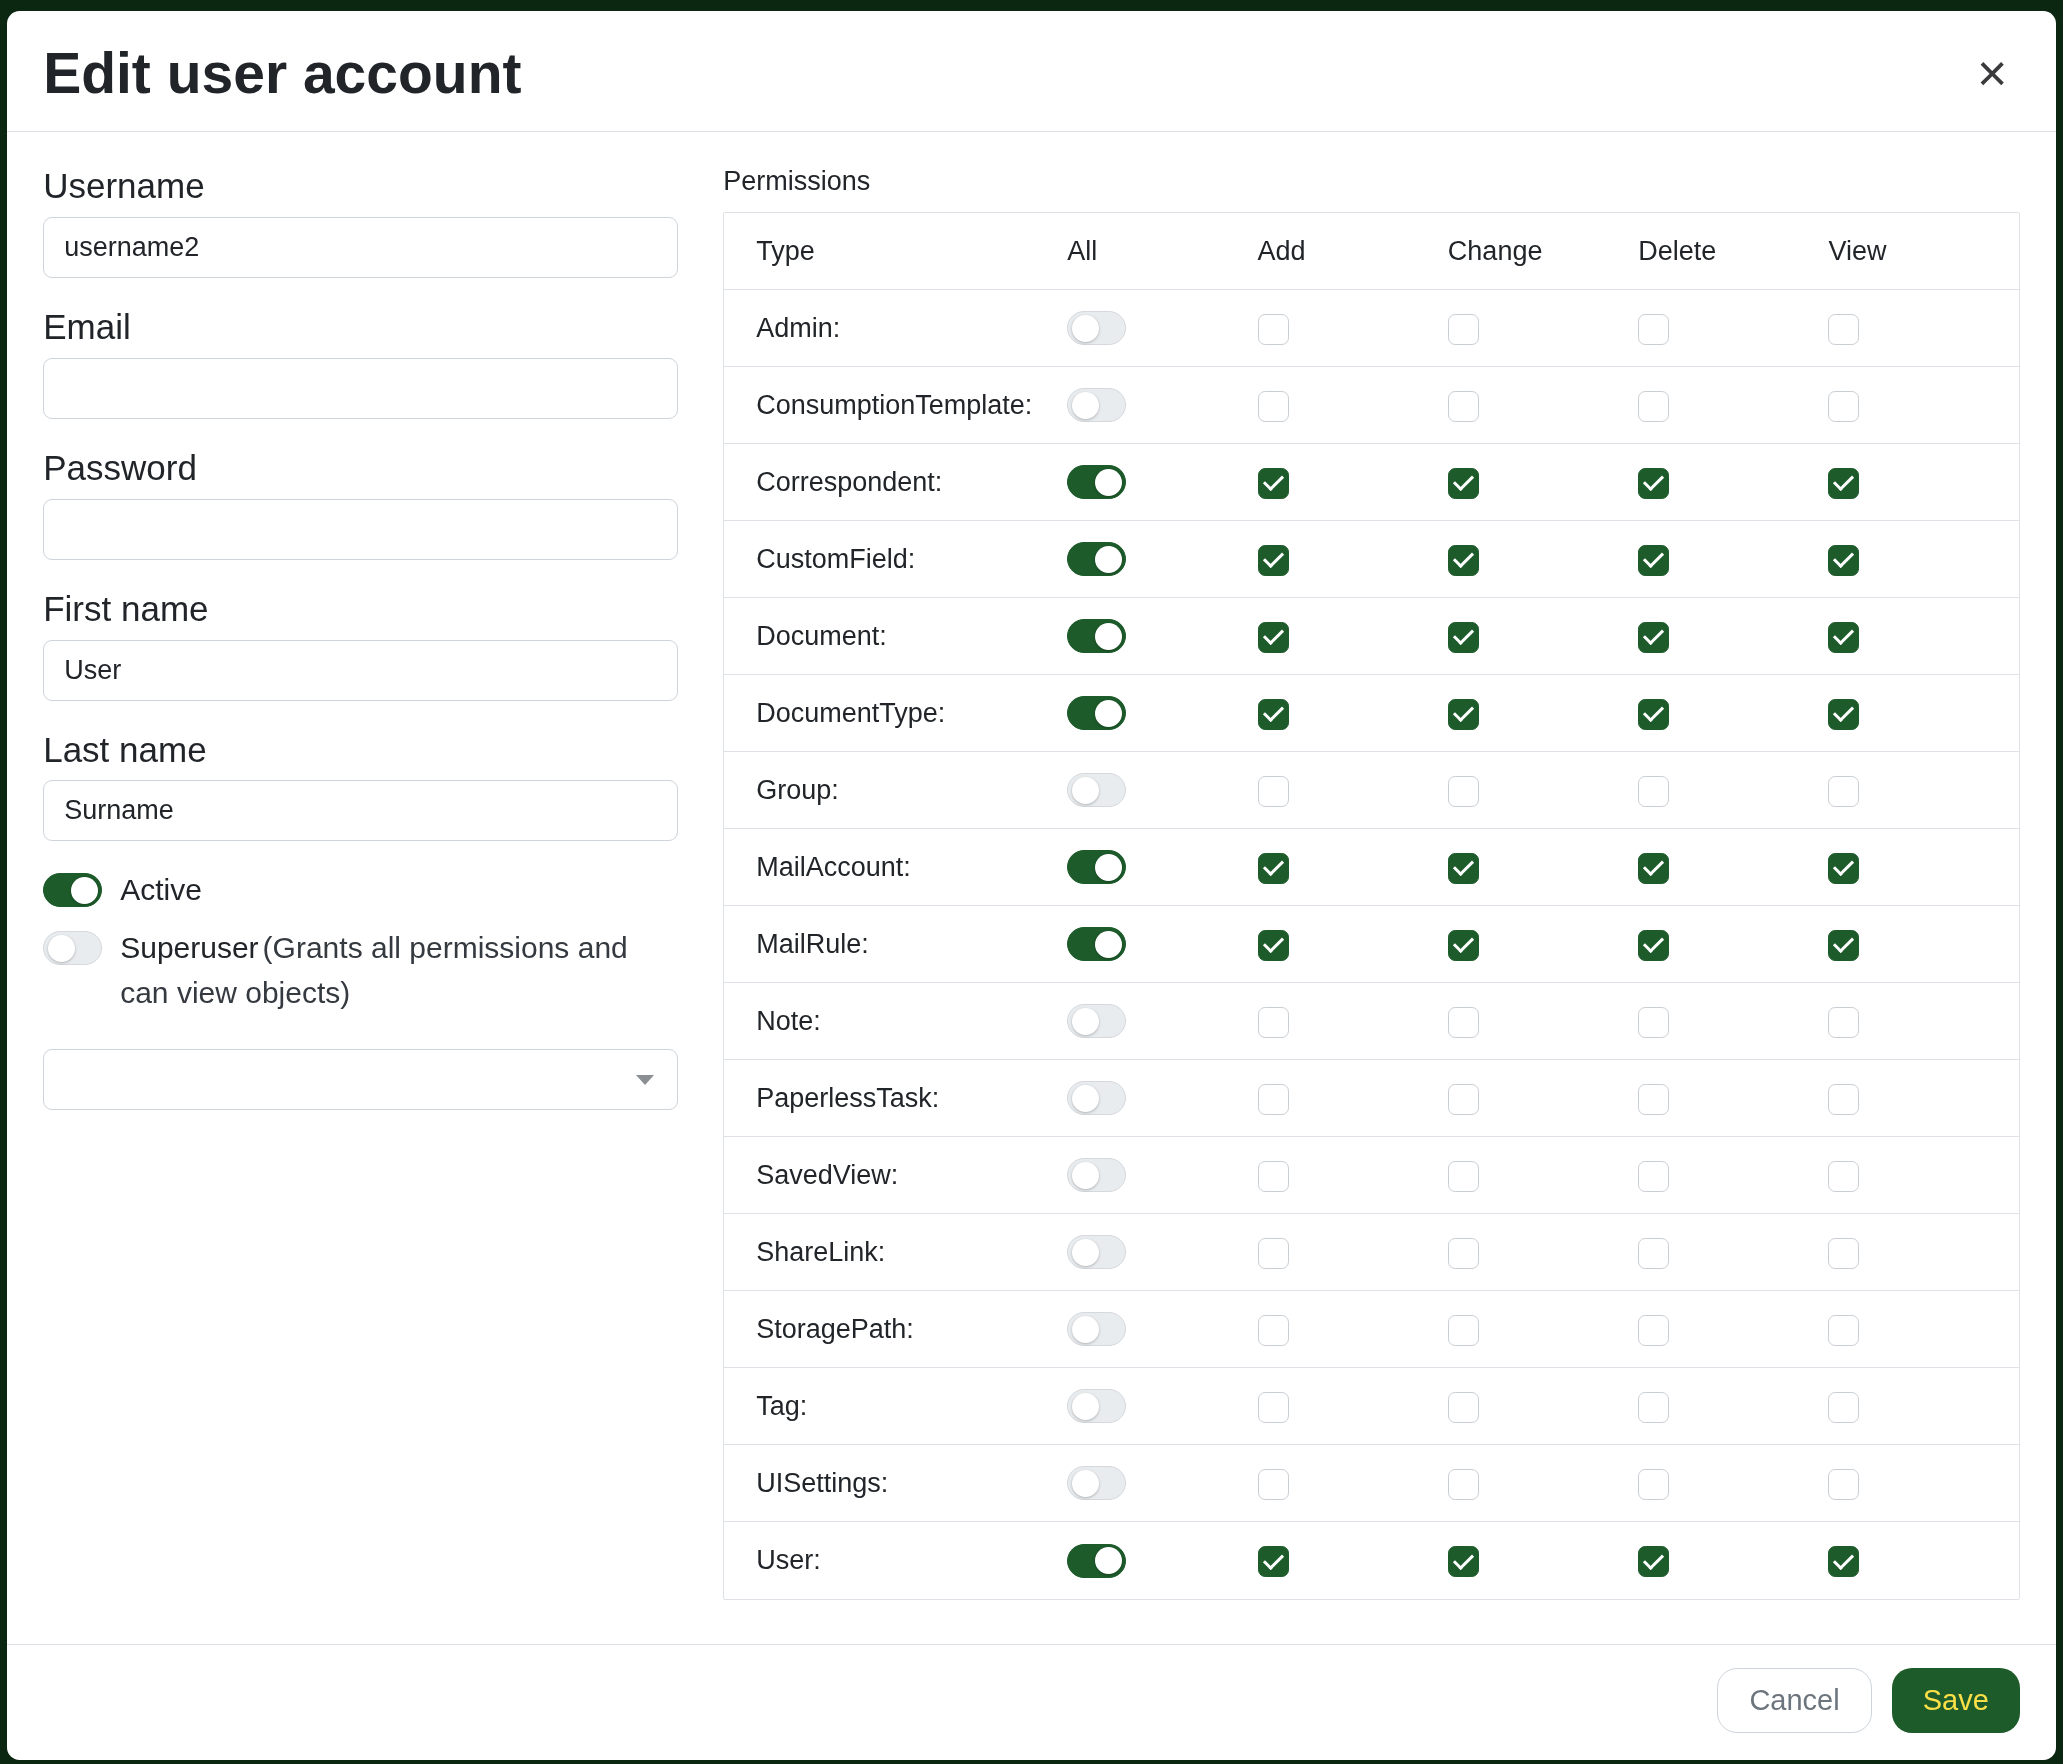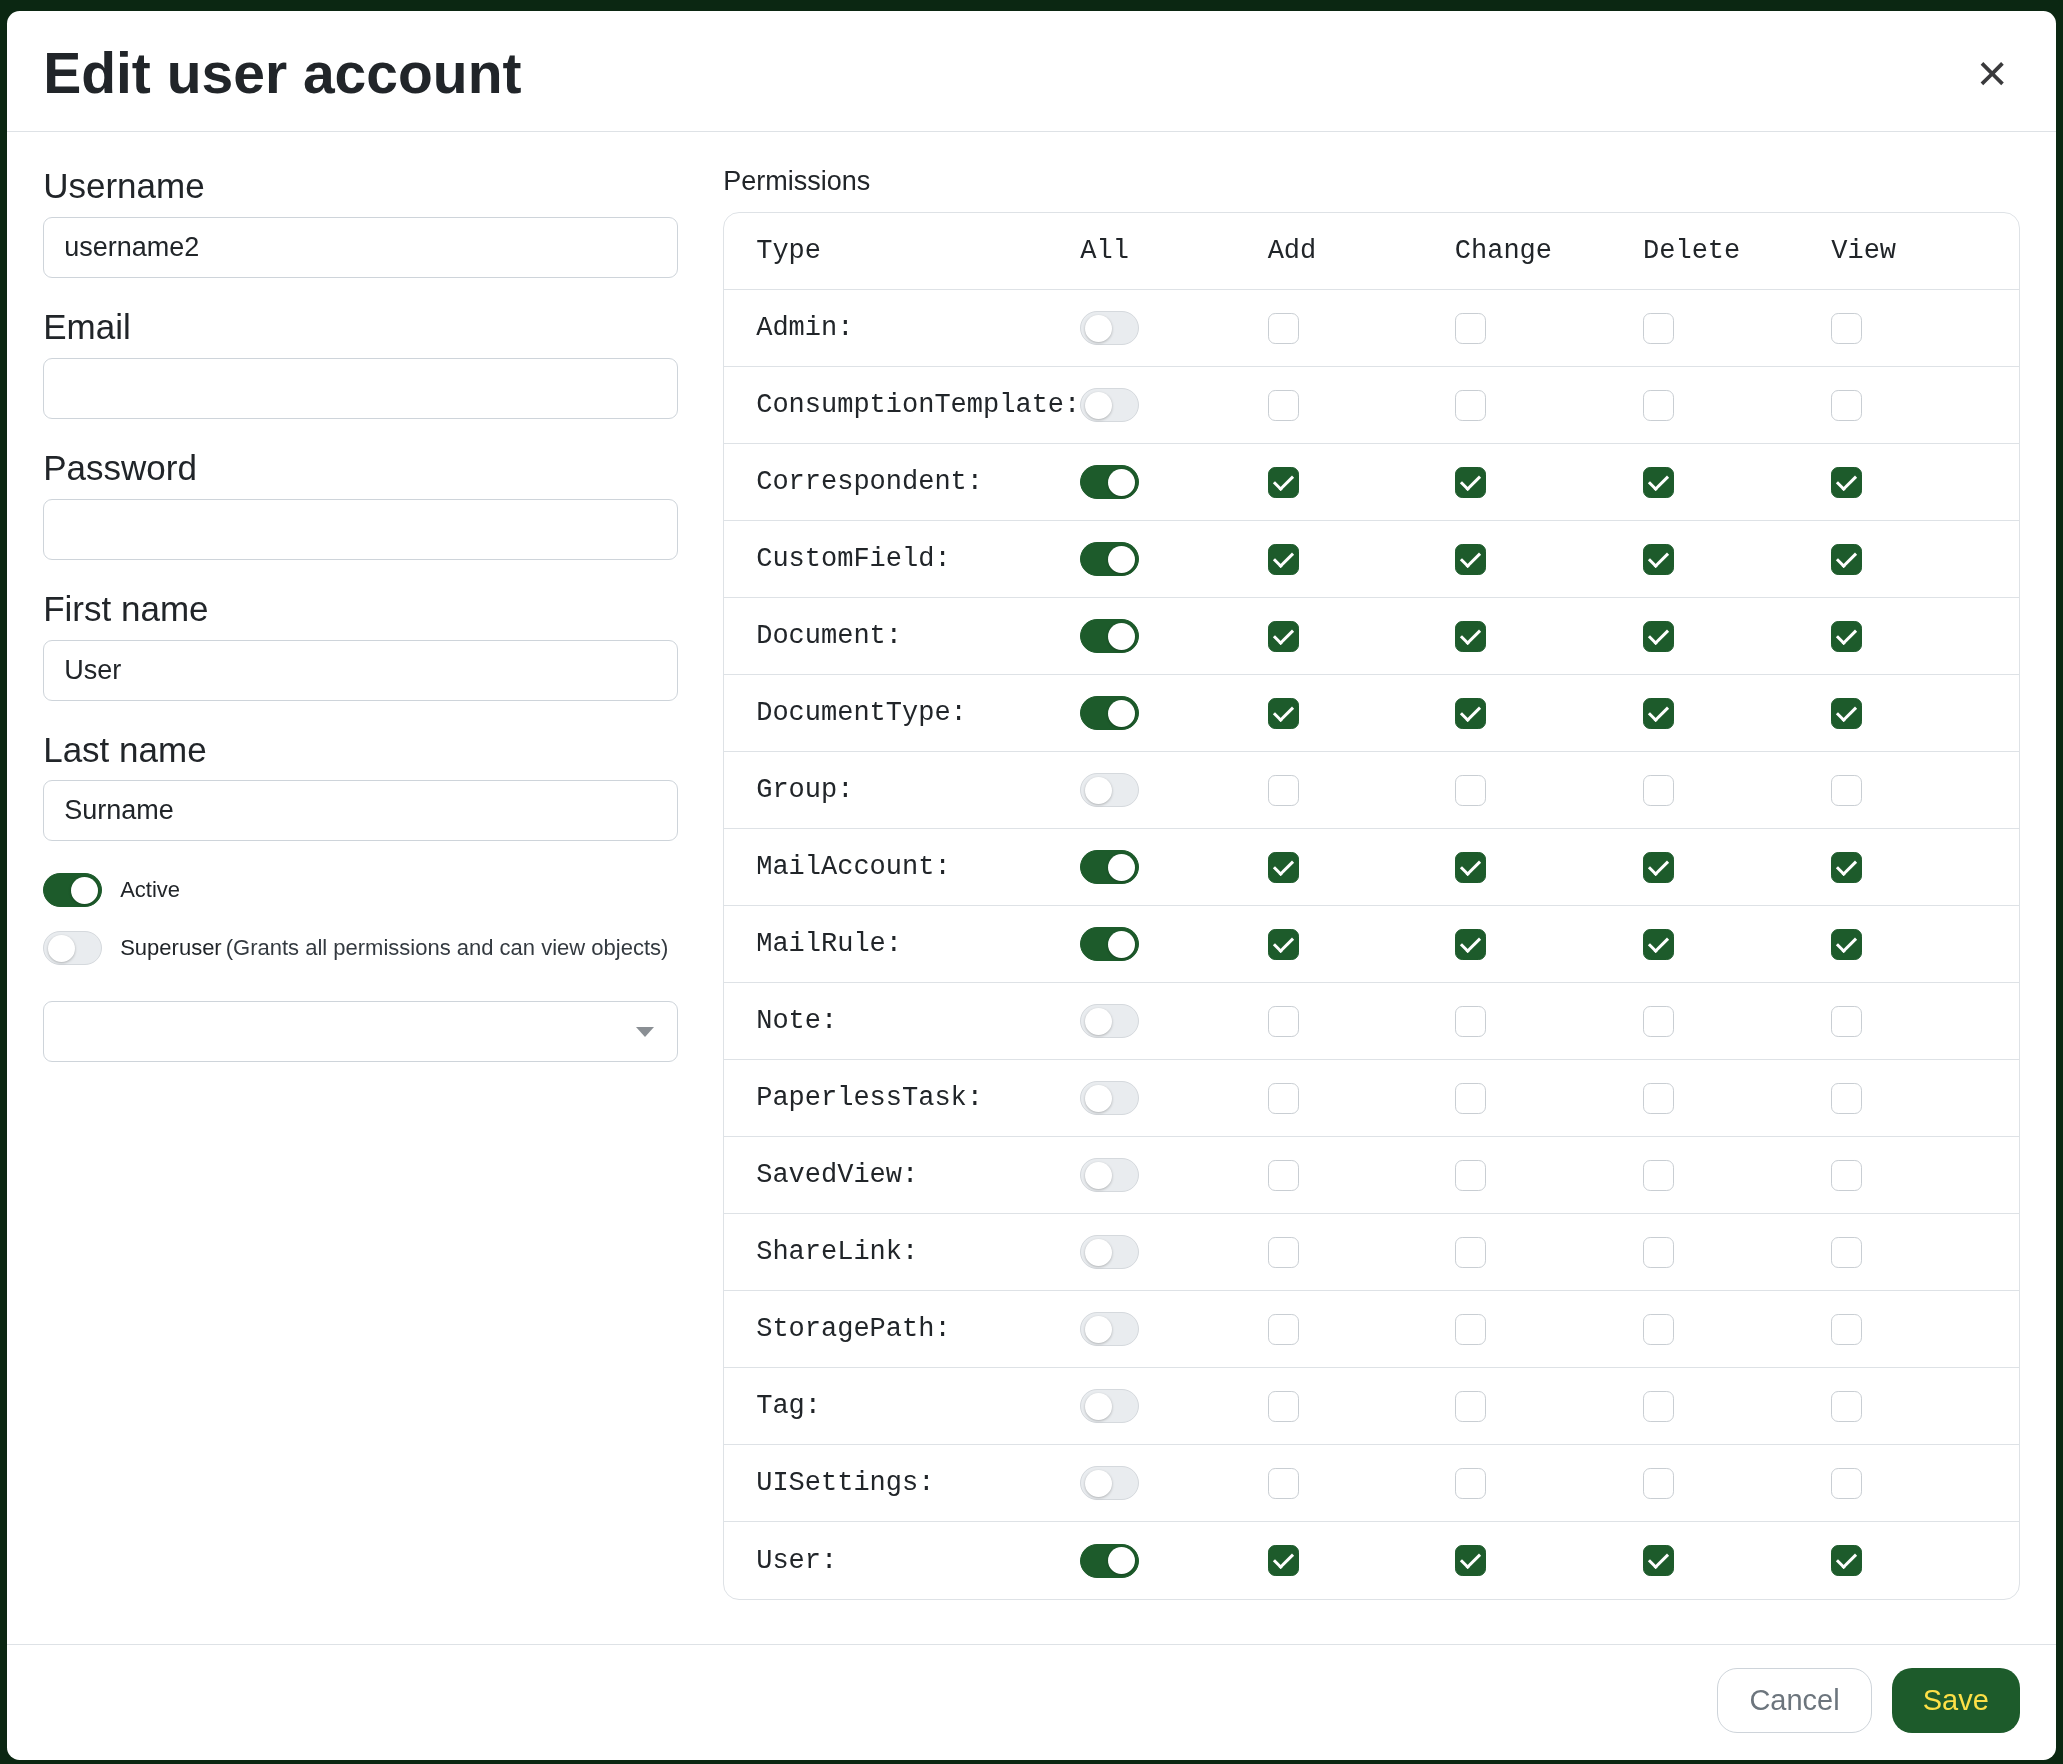--- a/index.html
+++ b/index.html
@@ -80,42 +80,42 @@
   .toggle .knob {
     position: absolute; top: 2.7px; left: 3.6px;
     width: 27px; height: 27px; border-radius: 50%;
     background: #fff; box-shadow: 0 0.9px 2.7px rgba(0,0,0,.25);
   }
   .toggle.on { background: var(--accent); border-color: var(--accent); }
   .toggle.on .knob { left: auto; right: 3.6px; }
 
   .check-row { display: flex; align-items: flex-start; gap: 18px; margin-bottom: 18px; }
   .check-row .toggle { margin-top: 2.7px; }
-  .check-label { font-size: 22px; line-height: 40px; text-align: center; }
+  .check-label { font-size: 30px; line-height: 40px; text-align: center; }
   .check-text { line-height: 40px; }
   .hint { color: #343a40; }
   .groups-group { margin-top: 31px; }
 
   
   .cb {
     display: inline-block; width: 31px; height: 31px;
     border: 1.8px solid #c9ced3; border-radius: 7.2px;
     background: #fff; position: relative; vertical-align: middle; cursor: pointer;
   }
   .cb.checked { background: var(--accent); border-color: var(--accent); }
   .cb.checked::after {
     content: ""; position: absolute; left: 9px; top: 2.7px;
     width: 8px; height: 16px;
     border: solid #fff; border-width: 0 3.6px 3.6px 0;
     transform: rotate(45deg);
   }
 
   
   .perm-title { font-size: 27px; margin: 0 0 14.4px 0; font-weight: 400; }
-  .table-wrap { border: 0.9px solid var(--border); border-radius: 16px; overflow: hidden; font-family: Liberation Mono, monospace; }
+  .table-wrap { border: 0.9px solid var(--border); border-radius: 2px; overflow: hidden; }
   table.perm { width: 100%; border-collapse: collapse; }
   table.perm th, table.perm td {
     height: 77px; font-size: 27px; font-weight: 400;
     text-align: left; vertical-align: middle; padding: 0;
   }
   table.perm th:first-child, table.perm td:first-child {
     width: 26.5%; padding-left: 32px;
   }
   table.perm th:not(:first-child), table.perm td:not(:first-child) { width: 14.7%; }
   table.perm tbody tr { border-top: 0.9px solid var(--border); }

